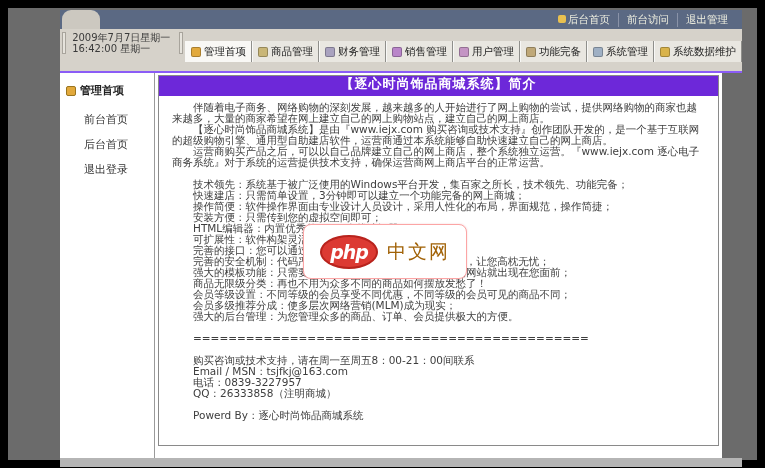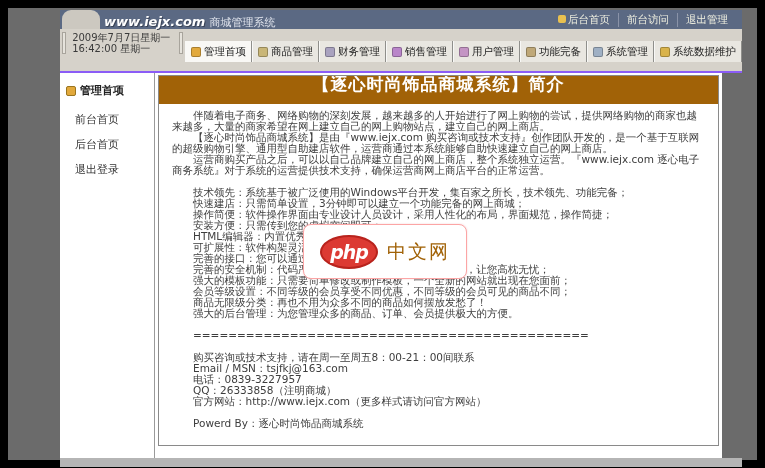--- a/index.html
+++ b/index.html
@@ -26,47 +26,44 @@
   .tabs { display:flex; align-items:center; white-space:nowrap; flex:1; }
   .tab { display:flex; align-items:center; gap:3px; height:21px; margin-top:3px; padding:0 5px; font-size:10.5px; color:#222; background:#e9e7e1; border-left:1px solid #f8f8f6; border-right:1px solid #8f8f8b; cursor:pointer; }
   .tab.active { background:#f9f8f5; }
   .tab-ic { width:10px; height:10px; border-radius:2px; border:1px solid rgba(0,0,0,.25); display:inline-block; }
 
   
   .bodyarea { display:flex; height:394px; border-bottom:9px solid #b5b5b5; background:#fff; }
   .sidebar { width:95px; border-right:1px solid #9a9a9a; padding-top:8px; background:#fff; }
   .sb-header { display:flex; align-items:center; gap:4px; font-size:11px; font-weight:bold; color:#1f1f1f; padding:2px 2px 9px 6px; }
   .sb-ic { width:10px; height:10px; background:#e2a93c; border:1px solid #9a7520; border-radius:2px; }
-  .sb-item { font-size:11px; color:#333; padding:5px 2px 5px 15px; cursor:pointer; }
+  .sb-item { font-size:11px; color:#333; padding:5px 2px 5px 24px; cursor:pointer; }
 
   .main { flex:1; position:relative; background:#fff; }
   .gutter { position:absolute; right:0; top:0; width:20px; height:100%; background:#6b6b6b; }
   .content-box { position:absolute; left:3px; top:2px; right:23px; bottom:12px; border:1px solid #8a8a8a; background:#fff; overflow:hidden; }
-  .content-header { height:28px; background:#a16207; color:#fff; font-size:17px; font-weight:bold; text-align:center; line-height:16px; letter-spacing:1px; }
+  .content-header { height:20px; background:#6d28d9; color:#fff; font-size:13px; font-weight:bold; text-align:center; line-height:16px; letter-spacing:1px; }
   .content-bodytext { padding:6px 13px; font-size:10.5px; line-height:11px; color:#3d3d3d; }
   .para { text-indent:21px; margin:0; }
   .line { padding-left:21px; min-height:11px; white-space:nowrap; }
   .blank { height:11px; }
 
   
   .watermark { position:absolute; left:144px; top:148px; width:164px; height:55px; background:#fff; border:1px solid #fca5a5; border-radius:8px; display:flex; align-items:center; justify-content:center; gap:9px; box-shadow:0 0 2px rgba(220,120,130,.35); }
   .php-ellipse { width:58px; height:34px; background:#dc3a33; border:2px solid #b8231d; border-radius:50%; color:#fff; font-style:italic; font-weight:bold; font-size:19px; display:flex; align-items:center; justify-content:center; letter-spacing:-1px; }
   .wm-text { font-size:19px; color:#a16207; letter-spacing:2px; }
 </style>
 </head>
 <body>
 
 <div class="desktop">
   <div class="window">
 
     <div class="titlebar">
       <div class="notch"></div>
-      <div class="title">
-        <span class="title-main">www.iejx.com</span><span class="title-suffix">商城管理系统</span>
-      </div>
       <div class="title-links">
         <a class="lnk"><span class="home-ic"></span><span>后台首页</span></a>
         <a class="lnk"><span>前台访问</span></a>
         <a class="lnk"><span>退出管理</span></a>
       </div>
     </div>
 
     <div class="toolbar">
       <div class="grip"></div>
       <div class="datetime">2009年7月7日星期一 16:42:00 星期一</div>
@@ -129,31 +126,31 @@
             <div class="blank"></div>
             <div class="line">技术领先：系统基于被广泛使用的Windows平台开发，集百家之所长，技术领先、功能完备；</div>
             <div class="line">快速建店：只需简单设置，3分钟即可以建立一个功能完备的网上商城；</div>
             <div class="line">操作简便：软件操作界面由专业设计人员设计，采用人性化的布局，界面规范，操作简捷；</div>
             <div class="line">安装方便：只需传到您的虚拟空间即可；</div>
             <div class="line">HTML编辑器：内置优秀的HTML在线编辑器；</div>
             <div class="line">可扩展性：软件构架灵活，考虑未来的可扩展性；</div>
             <div class="line">完善的接口：您可以通过接口实现与其他系统的接口；</div>
             <div class="line">完善的安全机制：代码严谨，防SQL注入，密码不可逆加密，让您高枕无忧；</div>
             <div class="line">强大的模板功能：只需要简单修改或制作模板，一个全新的网站就出现在您面前；</div>
+            <div class="line">商品无限级分类：再也不用为众多不同的商品如何摆放发愁了！</div>
             <div class="line">会员等级设置：不同等级的会员享受不同优惠，不同等级的会员可见的商品不同；</div>
-            <div class="line">商品无限级分类：再也不用为众多不同的商品如何摆放发愁了！</div>
+            <div class="line">会员多级推荐分成：使多层次网络营销(MLM)成为现实；</div>
             <div class="line">强大的后台管理：为您管理众多的商品、订单、会员提供极大的方便。</div>
             <div class="blank"></div>
             <div class="line">=============================================</div>
             <div class="blank"></div>
             <div class="line">购买咨询或技术支持，请在周一至周五8：00-21：00间联系</div>
             <div class="line">Email / MSN：tsjfkj@163.com</div>
             <div class="line">电话：0839-3227957</div>
             <div class="line">QQ：26333858（注明商城）</div>
-            <div class="line">官方网站：http://www.iejx.com（更多样式请访问官方网站）</div>
             <div class="blank"></div>
             <div class="line">Powerd By：逐心时尚饰品商城系统</div>
           </div>
           <div class="watermark">
             <span class="php-ellipse">
                 <span>php</span>
               </span>
             <span class="wm-text">中文网</span>
           </div>
         </div>

